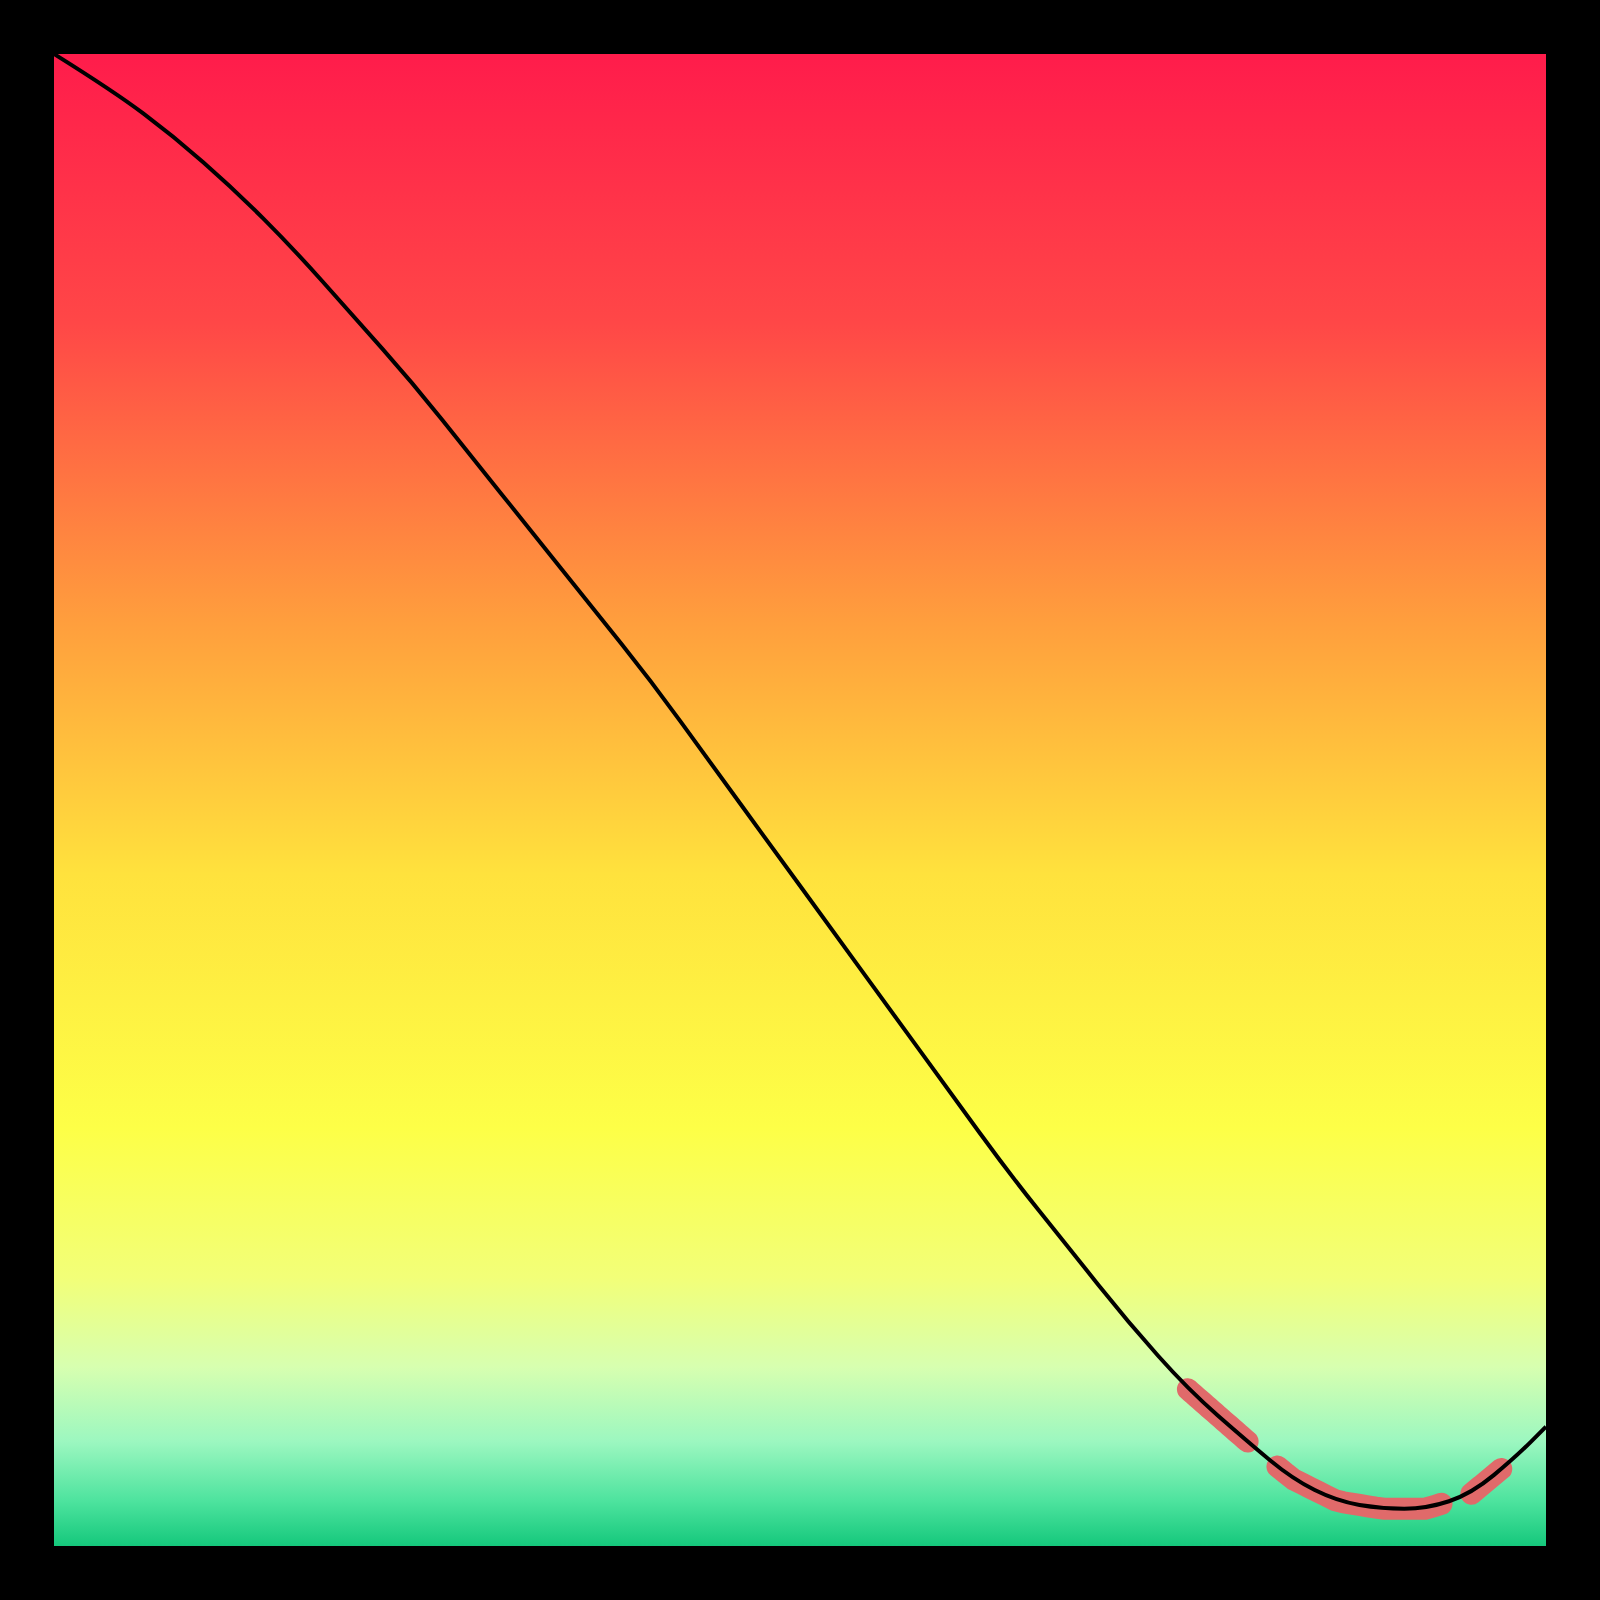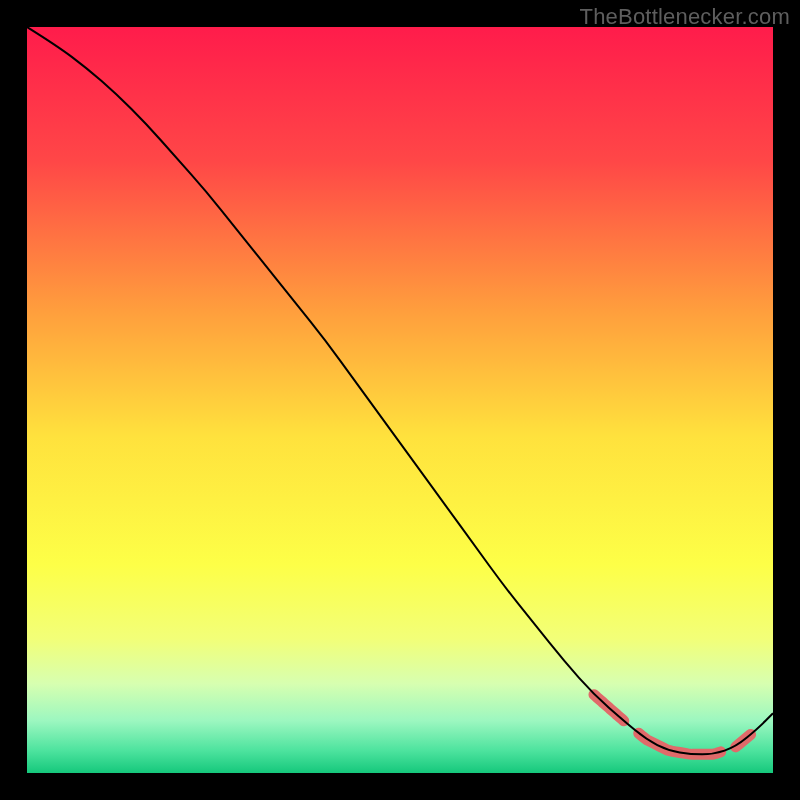--- a/index.html
+++ b/index.html
@@ -25,21 +25,20 @@
     top: 27px;
     width: 746px;
     height: 746px;
   }
   svg { display: block; }
 </style>
 </head>
 <body>
 
 <div class="stage">
-  <div class="attrib">TheBottlenecker.com</div>
 
   <div class="plot">
     <svg id="chart-svg" width="746" height="746" viewBox="0 0 746 746">
       <defs>
         <linearGradient id="bg-grad" x1="0" y1="0" x2="0" y2="1">
             <stop offset="0%" stop-color="#ff1c4b"></stop>
             <stop offset="18%" stop-color="#ff4747"></stop>
             <stop offset="38%" stop-color="#ff9e3d"></stop>
             <stop offset="55.00000000000001%" stop-color="#ffe23d"></stop>
             <stop offset="72%" stop-color="#fdff47"></stop>

